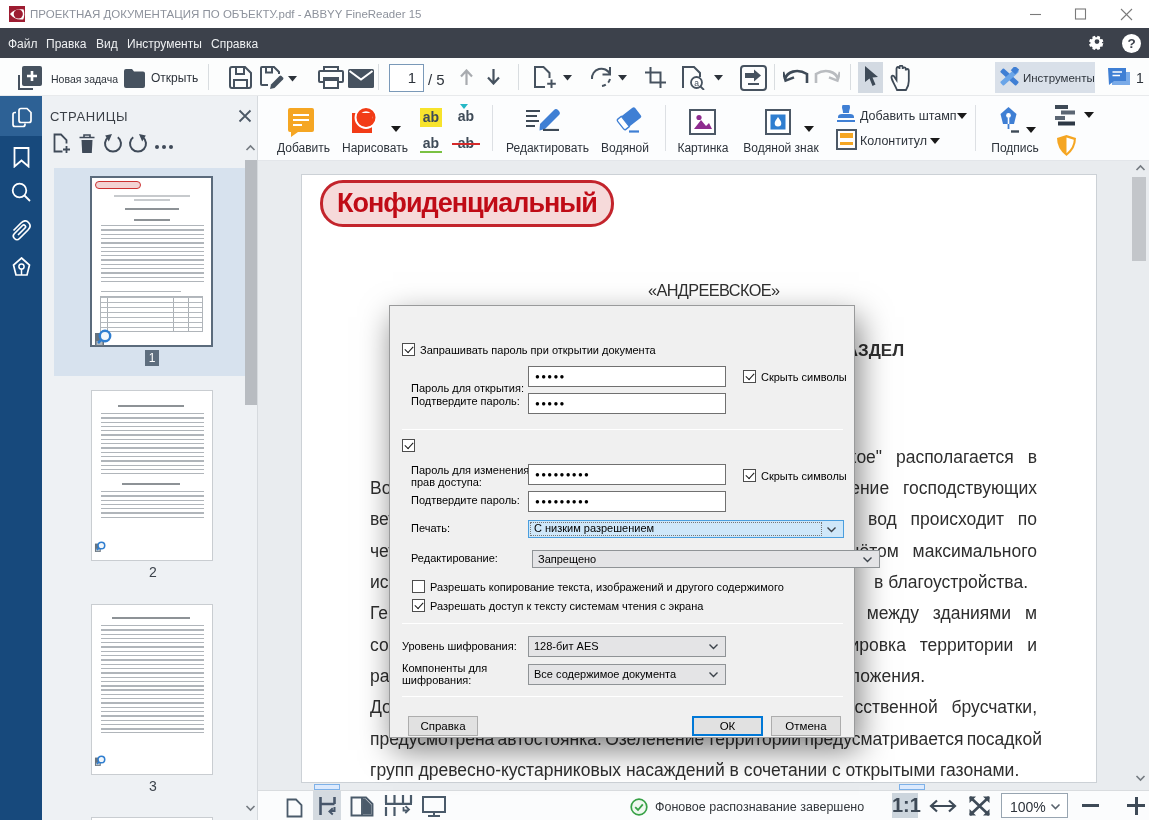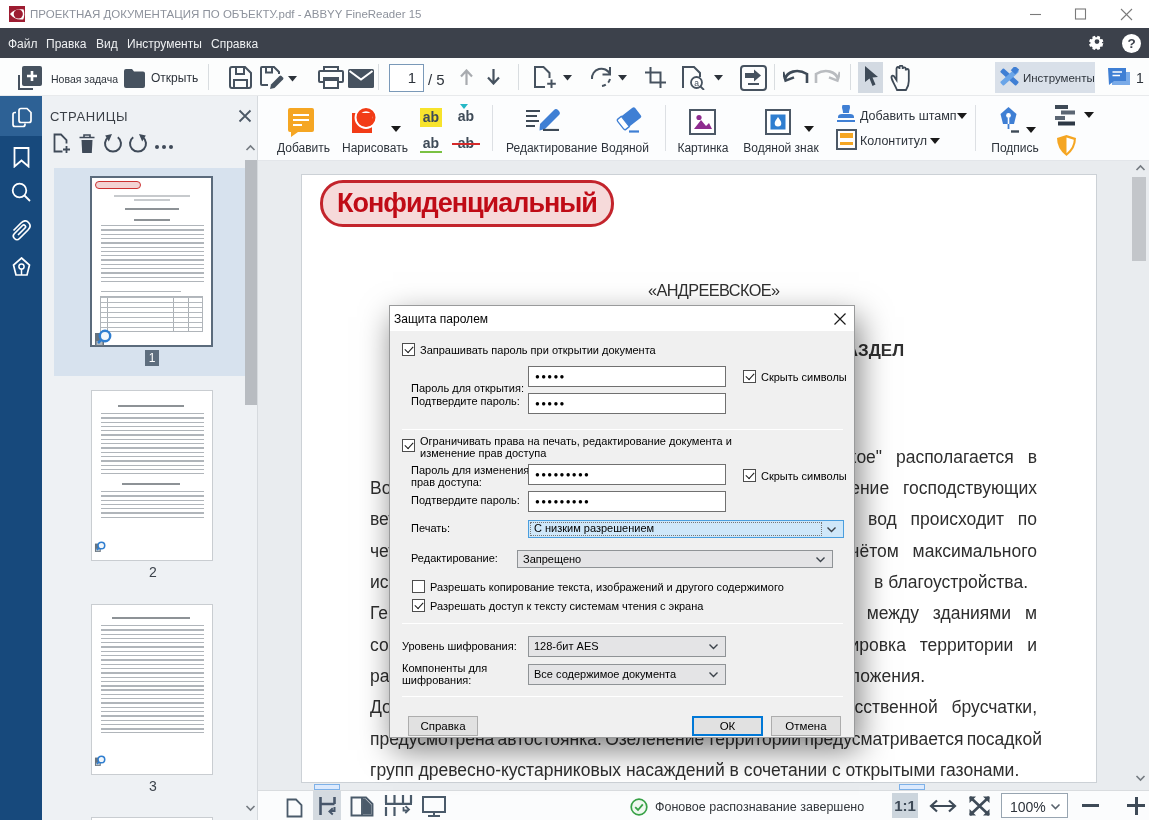--- a/index.html
+++ b/index.html
@@ -321,21 +321,21 @@
     </svg>
   <div class="abs" style="left:162px;top:40px;width:22px;height:17px;color:#3e4a57;font-weight:bold;font-size:14px;text-align:center;line-height:14px;border-bottom:2.5px solid #7ac143">ab</div>
   <div class="abs" style="left:196px;top:40px;width:24px;height:17px;color:#3e4a57;font-weight:bold;font-size:14px;text-align:center;line-height:14px">ab</div>
   <div class="abs" style="left:194px;top:47px;width:28px;height:2px;background:#d42a2a"></div>
   <div class="sep2" style="left:234px"></div>
   <svg class="abs" style="left:268px;top:9px" width="36" height="26" viewBox="0 0 36 26">
     <path d="M0 6 H14 M0 11 H11 M0 16 H13 M0 21 H9" stroke="#3e4a57" stroke-width="2.2"></path>
     <path d="M14 19 L28 5 Q30 3 32.5 5.5 Q35 8 33 10 L19 24 L13.5 25.5 Z" fill="#3f7fd4"></path>
     <path d="M17 25 H33" stroke="#3e4a57" stroke-width="2.2"></path>
   </svg>
-  <span class="tb2label" style="left:248px;width:82px">Редактирование</span>
+  <span class="tb2label" style="left:248px;width:82px">Редактировать</span>
   <svg class="abs" style="left:358px;top:11px" width="27" height="26" viewBox="0 0 27 26">
     <g transform="rotate(-38 13 11)">
       <rect x="2" y="5" width="22" height="13" rx="2" fill="#3f7fd4"></rect>
       <path d="M8 5 H3.5 Q2 5 2 7 L2 16 Q2 18 3.5 18 H8 Z" fill="#fff" stroke="#3f7fd4" stroke-width="1.3"></path>
     </g>
     <path d="M13 24.5 H23" stroke="#3f7fd4" stroke-width="2.2"></path>
   </svg>
   <span class="tb2label" style="left:342px;width:50px">Водяной</span>
   <div class="sep2" style="left:407px"></div>
   <svg class="abs" style="left:431px;top:13px" width="27" height="26" viewBox="0 0 27 26">
@@ -451,79 +451,72 @@
   </svg>
   <svg class="abs" style="left:164px;top:5px" width="24" height="21" viewBox="0 0 24 21">
     <rect x="1" y="1" width="22" height="15" fill="none" stroke="#4a5a6a" stroke-width="2"></rect>
     <path d="M12 16 V20 M6 20 H18" stroke="#4a5a6a" stroke-width="2"></path>
   </svg>
   <svg class="abs" style="left:372px;top:7px" width="18" height="18" viewBox="0 0 18 18">
     <circle cx="9" cy="9" r="7.8" fill="#eff8f0" stroke="#37a146" stroke-width="1.7"></circle>
     <path d="M5.2 9.2 L8 12 12.8 6.4" fill="none" stroke="#37a146" stroke-width="1.8"></path>
   </svg>
   <span class="abs" style="left:397px;top:9px;font-size:12.5px;color:#33373c">Фоновое распознавание завершено</span>
-  <div class="abs" style="left:634px;top:2px;width:26px;height:25px;background:#ccd5dd;color:#3e4a57;font-size:15px;font-weight:bold;text-align:center;line-height:25px">1:1</div>
+  <div class="abs" style="left:634px;top:2px;width:26px;height:25px;background:#ccd5dd;color:#3e4a57;font-size:20px;font-weight:bold;text-align:center;line-height:25px">1:1</div>
   <svg class="abs" style="left:671px;top:8px" width="28" height="14" viewBox="0 0 28 14">
       <path d="M3 7 H25 M8 1.5 L2 7 8 12.5 M20 1.5 L26 7 20 12.5" fill="none" stroke="#3e4a57" stroke-width="2.2"></path>
     </svg>
   <svg class="abs" style="left:710px;top:4px" width="23" height="22" viewBox="0 0 23 22">
     <path d="M2 2 L21 20 M21 2 L2 20" stroke="#3e4a57" stroke-width="2.6"></path>
     <path d="M2 2 H9 M2 2 V8.5 M21 2 H14 M21 2 V8.5 M2 20 H9 M2 20 V13.5 M21 20 H14 M21 20 V13.5" stroke="#3e4a57" stroke-width="2.6" opacity="0"></path>
     <path d="M1.5 1.5 H8 L1.5 8 Z M21.5 1.5 V8 L15 1.5 Z M1.5 20.5 V14 L8 20.5 Z M21.5 20.5 H15 L21.5 14 Z" fill="#3e4a57"></path>
   </svg>
   <div class="abs" style="left:743px;top:2px;width:67px;height:25px;background:#fff;border:1px solid #98a5b1"></div>
   <span class="abs" style="left:752px;top:8px;font-size:14px;color:#2d333b">100%</span>
   <svg class="abs" style="left:792px;top:12px" width="11" height="7" viewBox="0 0 11 7">
       <path d="M1.5 1.5 L5.5 5.5 9.5 1.5" fill="none" stroke="#5a646e" stroke-width="1.6"></path>
     </svg>
   <div class="abs" style="left:824px;top:13px;width:17px;height:3px;background:#3e4a57"></div>
   <div class="abs" style="left:869px;top:13px;width:18px;height:3px;background:#3e4a57"></div>
   <div class="abs" style="left:876.5px;top:5.5px;width:3px;height:18px;background:#3e4a57"></div>
 </div>
 <div class="abs" id="dialog">
-  <div id="dlgtitle">
-      <span class="abs" style="left:4px;top:6px;font-size:12px;color:#000">Защита паролем</span>
-    <svg class="abs" style="left:443px;top:6px" width="14" height="14" viewBox="0 0 14 14">
-        <path d="M1.5 1.5 L12.5 12.5 M12.5 1.5 L1.5 12.5" stroke="#1a1a1a" stroke-width="1.2"></path>
-      </svg>
-  </div>
   <div class="cb ck" style="left:12px;top:37px"></div>
   <span class="dl" style="left:30px;top:38px">Запрашивать пароль при открытии документа</span>
   <span class="dl" style="left:21px;top:76px">Пароль для открытия:</span>
   <div class="din" style="left:138px;top:60px;width:198px">
       <div class="dots">●●●●●</div>
     </div>
   <div class="cb ck" style="left:353px;top:64px"></div>
   <span class="dl" style="left:371px;top:65px">Скрыть символы</span>
   <span class="dl" style="left:21px;top:89px">Подтвердите пароль:</span>
   <div class="din" style="left:138px;top:87px;width:198px">
       <div class="dots">●●●●●</div>
     </div>
   <div class="dsep" style="left:12px;top:123px;width:441px"></div>
   <div class="cb ck" style="left:12px;top:133px"></div>
-  <span class="dl" style="left:30px;top:129px">Ограничивать права на печать, редактирование документа и<br>изменение прав доступа</span>
   <span class="dl" style="left:21px;top:158px">Пароль для изменения<br>прав доступа:</span>
   <div class="din" style="left:138px;top:158px;width:198px">
       <div class="dots">●●●●●●●●●</div>
     </div>
   <div class="cb ck" style="left:353px;top:163px"></div>
   <span class="dl" style="left:371px;top:164px">Скрыть символы</span>
   <span class="dl" style="left:21px;top:188px">Подтвердите пароль:</span>
   <div class="din" style="left:138px;top:185px;width:198px">
       <div class="dots">●●●●●●●●●</div>
     </div>
   <span class="dl" style="left:21px;top:216px">Печать:</span>
   <div class="combo" style="left:138px;top:214px;width:316px;background:#cfe7f9;border:1px solid #4a9ede;line-height:15px">С низким разрешением
     <div class="abs" style="left:1px;top:1px;width:292px;height:14px;border:1px dotted #777"></div>
     <svg class="abs" style="right:6px;top:5px" width="11" height="7" viewBox="0 0 11 7">
         <path d="M1.5 1.5 L5.5 5.5 9.5 1.5" fill="none" stroke="#3c434b" stroke-width="1.4"></path>
       </svg>
   </div>
   <span class="dl" style="left:21px;top:246px">Редактирование:</span>
-  <div class="combo" style="left:127px;top:244px;width:316px">Запрещено
+  <div class="combo" style="left:142px;top:244px;width:348px">Запрещено
     <svg class="abs" style="right:6px;top:5px" width="11" height="7" viewBox="0 0 11 7">
         <path d="M1.5 1.5 L5.5 5.5 9.5 1.5" fill="none" stroke="#3c434b" stroke-width="1.4"></path>
       </svg>
   </div>
   <div class="cb" style="left:22px;top:274px"></div>
   <span class="dl" style="left:40px;top:275px">Разрешать копирование текста, изображений и другого содержимого</span>
   <div class="cb ck" style="left:22px;top:293px"></div>
   <span class="dl" style="left:40px;top:294px">Разрешать доступ к тексту системам чтения с экрана</span>
   <div class="dsep" style="left:12px;top:317px;width:441px"></div>
   <span class="dl" style="left:12px;top:334px">Уровень шифрования:</span>

